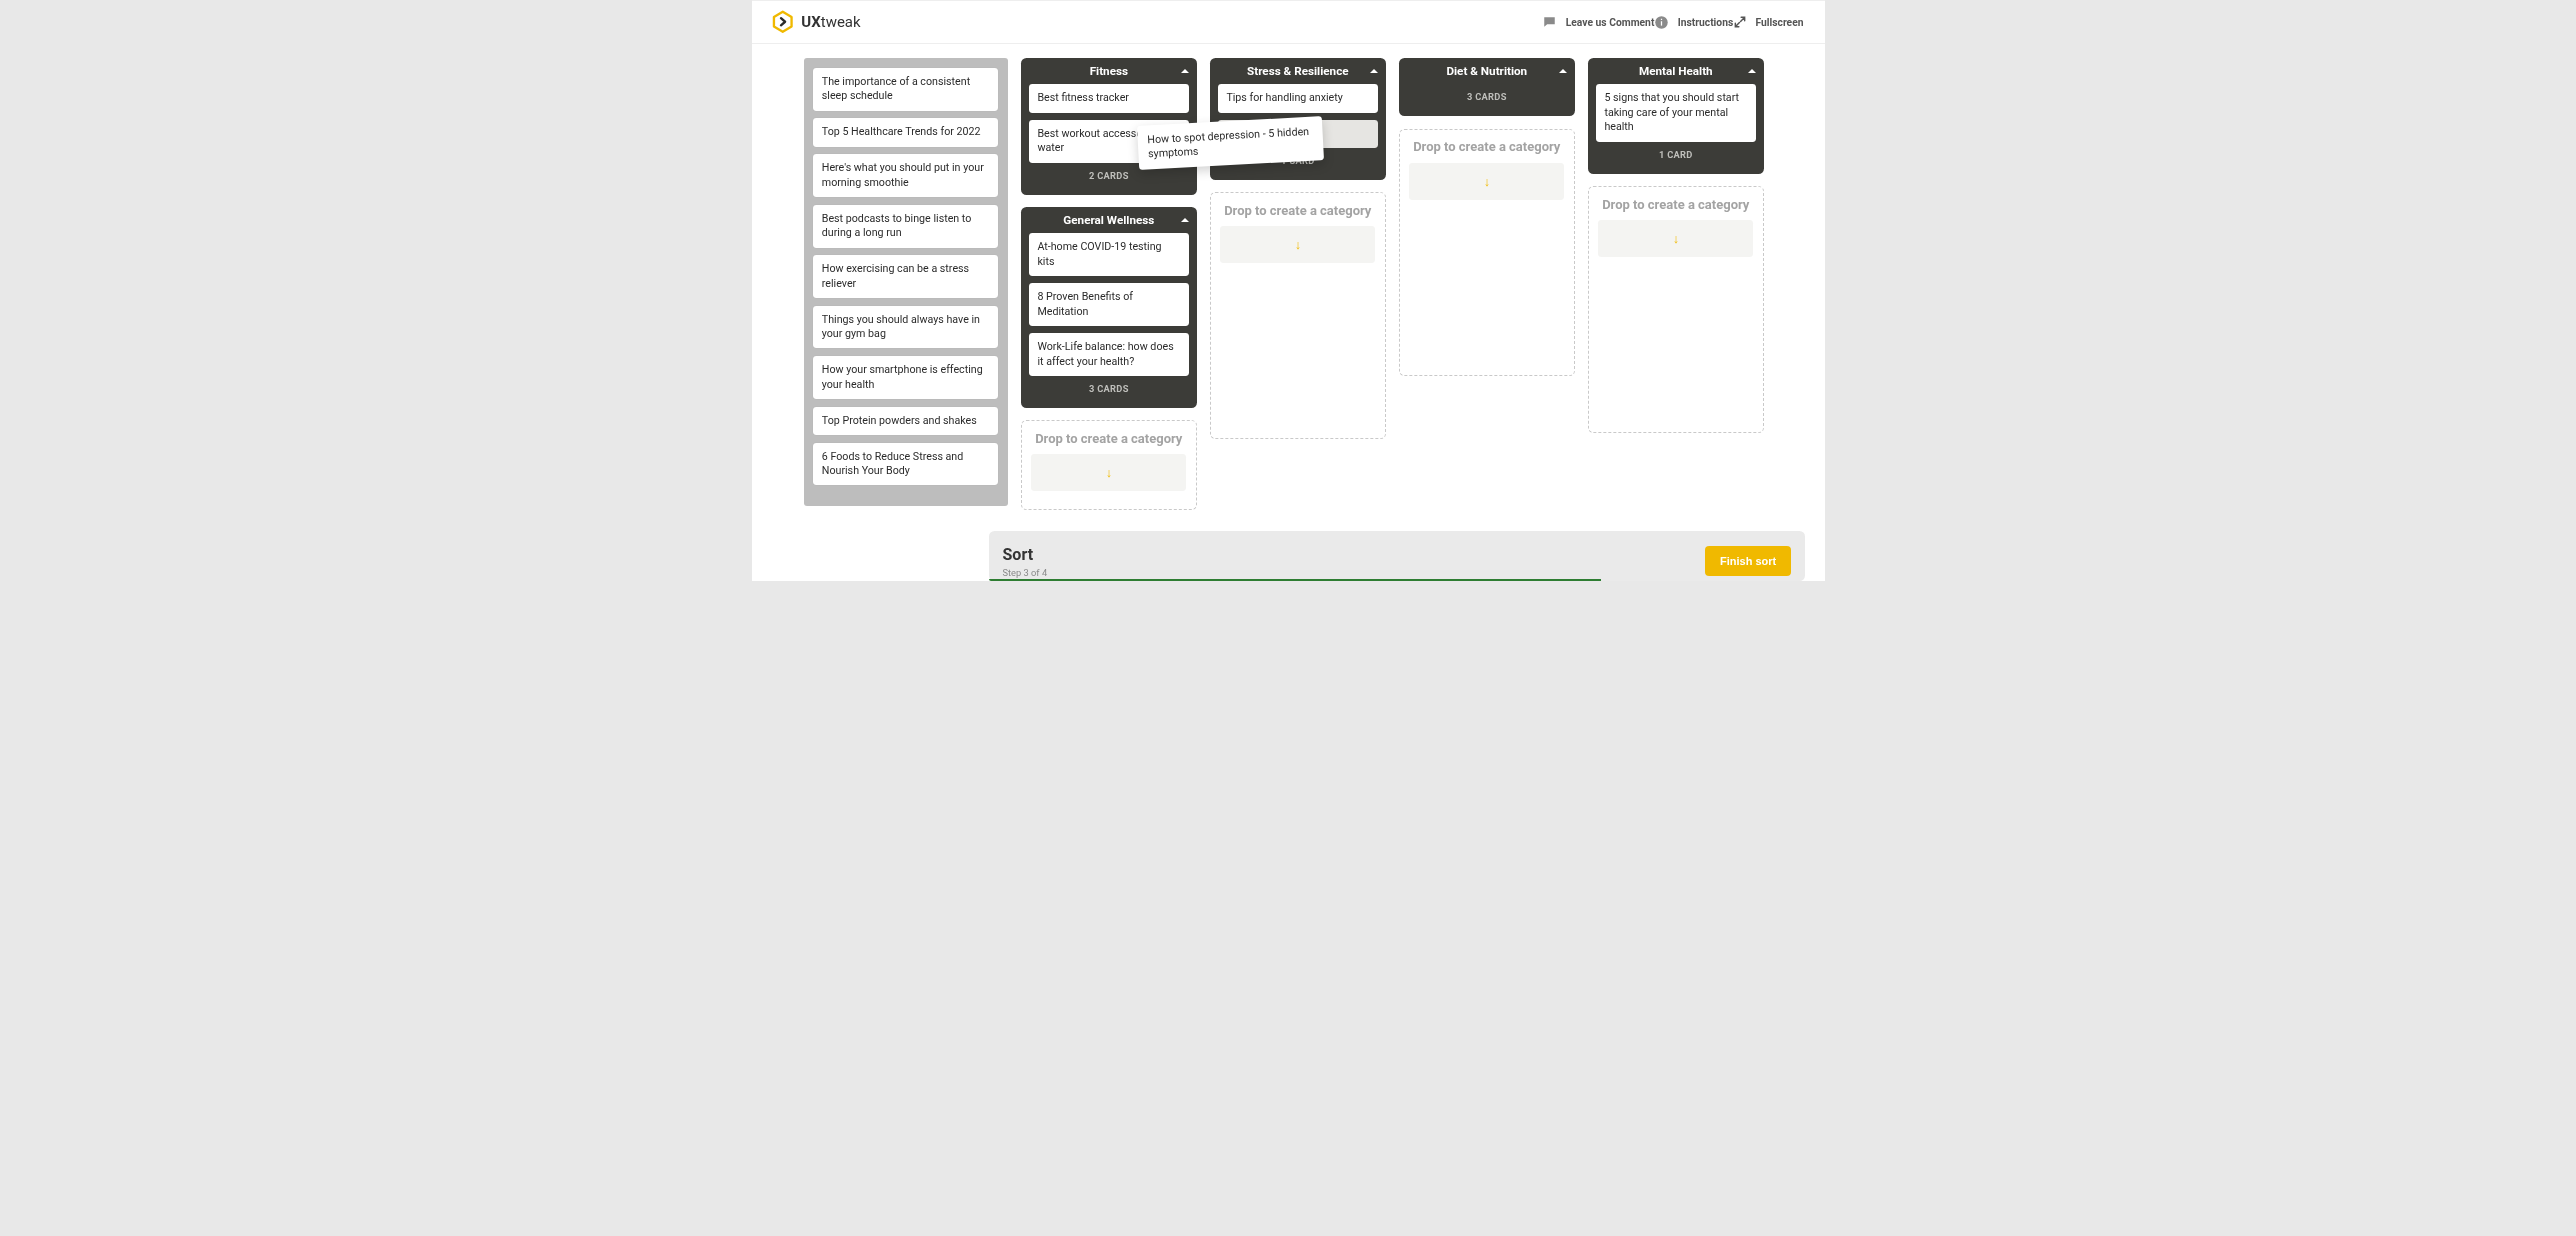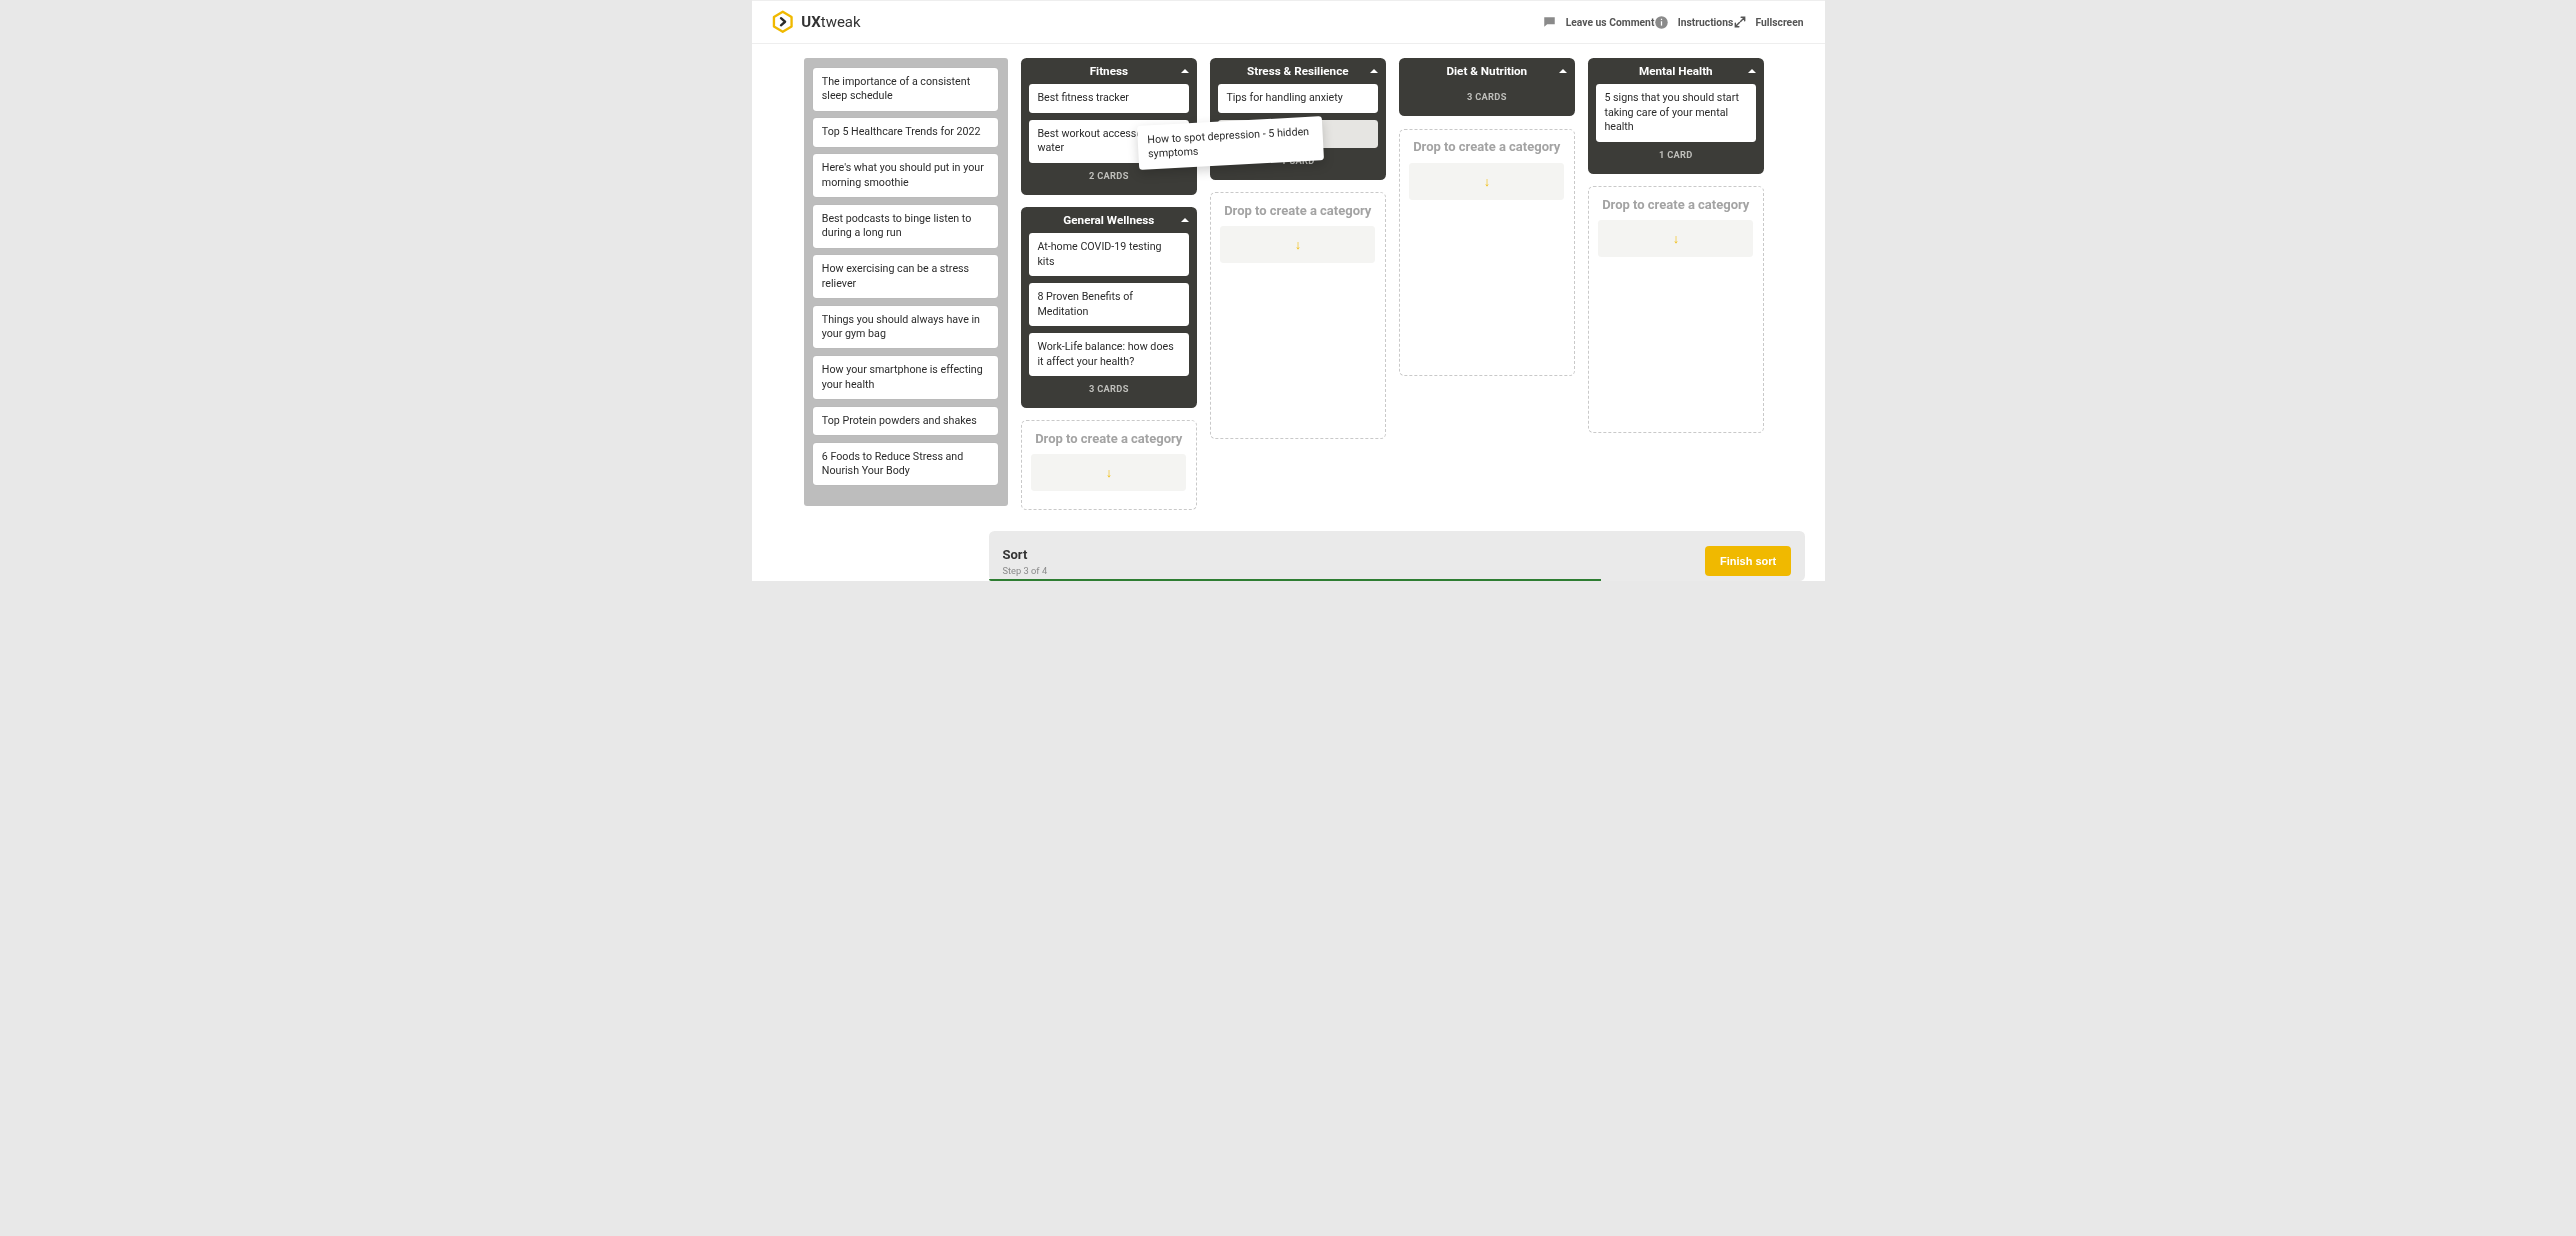--- a/index.html
+++ b/index.html
@@ -151,21 +151,21 @@
   .footer {
     margin: 0 19.3px 14px 237px;
     background: var(--footer-bg);
     border-radius: 5.5px;
     padding: 9.7px 14px 0 14px;
     position: relative;
     display:flex; align-items:center; justify-content:space-between;
     height: 50px;
   }
   .footer-left { display:flex; flex-direction:column; gap:2.8px; }
-  .footer-title { font-weight:700; font-size:13px; color:#333; }
+  .footer-title { font-weight:700; font-size:16px; color:#333; }
   .footer-step { font-size:9.3px; color:#8a8a8a; font-weight:400;}
   .finish-btn {
     background: var(--yellow);
     color:#fff;
     font-weight:700;
     font-size:11px;
     border:none;
     border-radius:4.1px;
     padding: 9px 15px;
     cursor:pointer;

